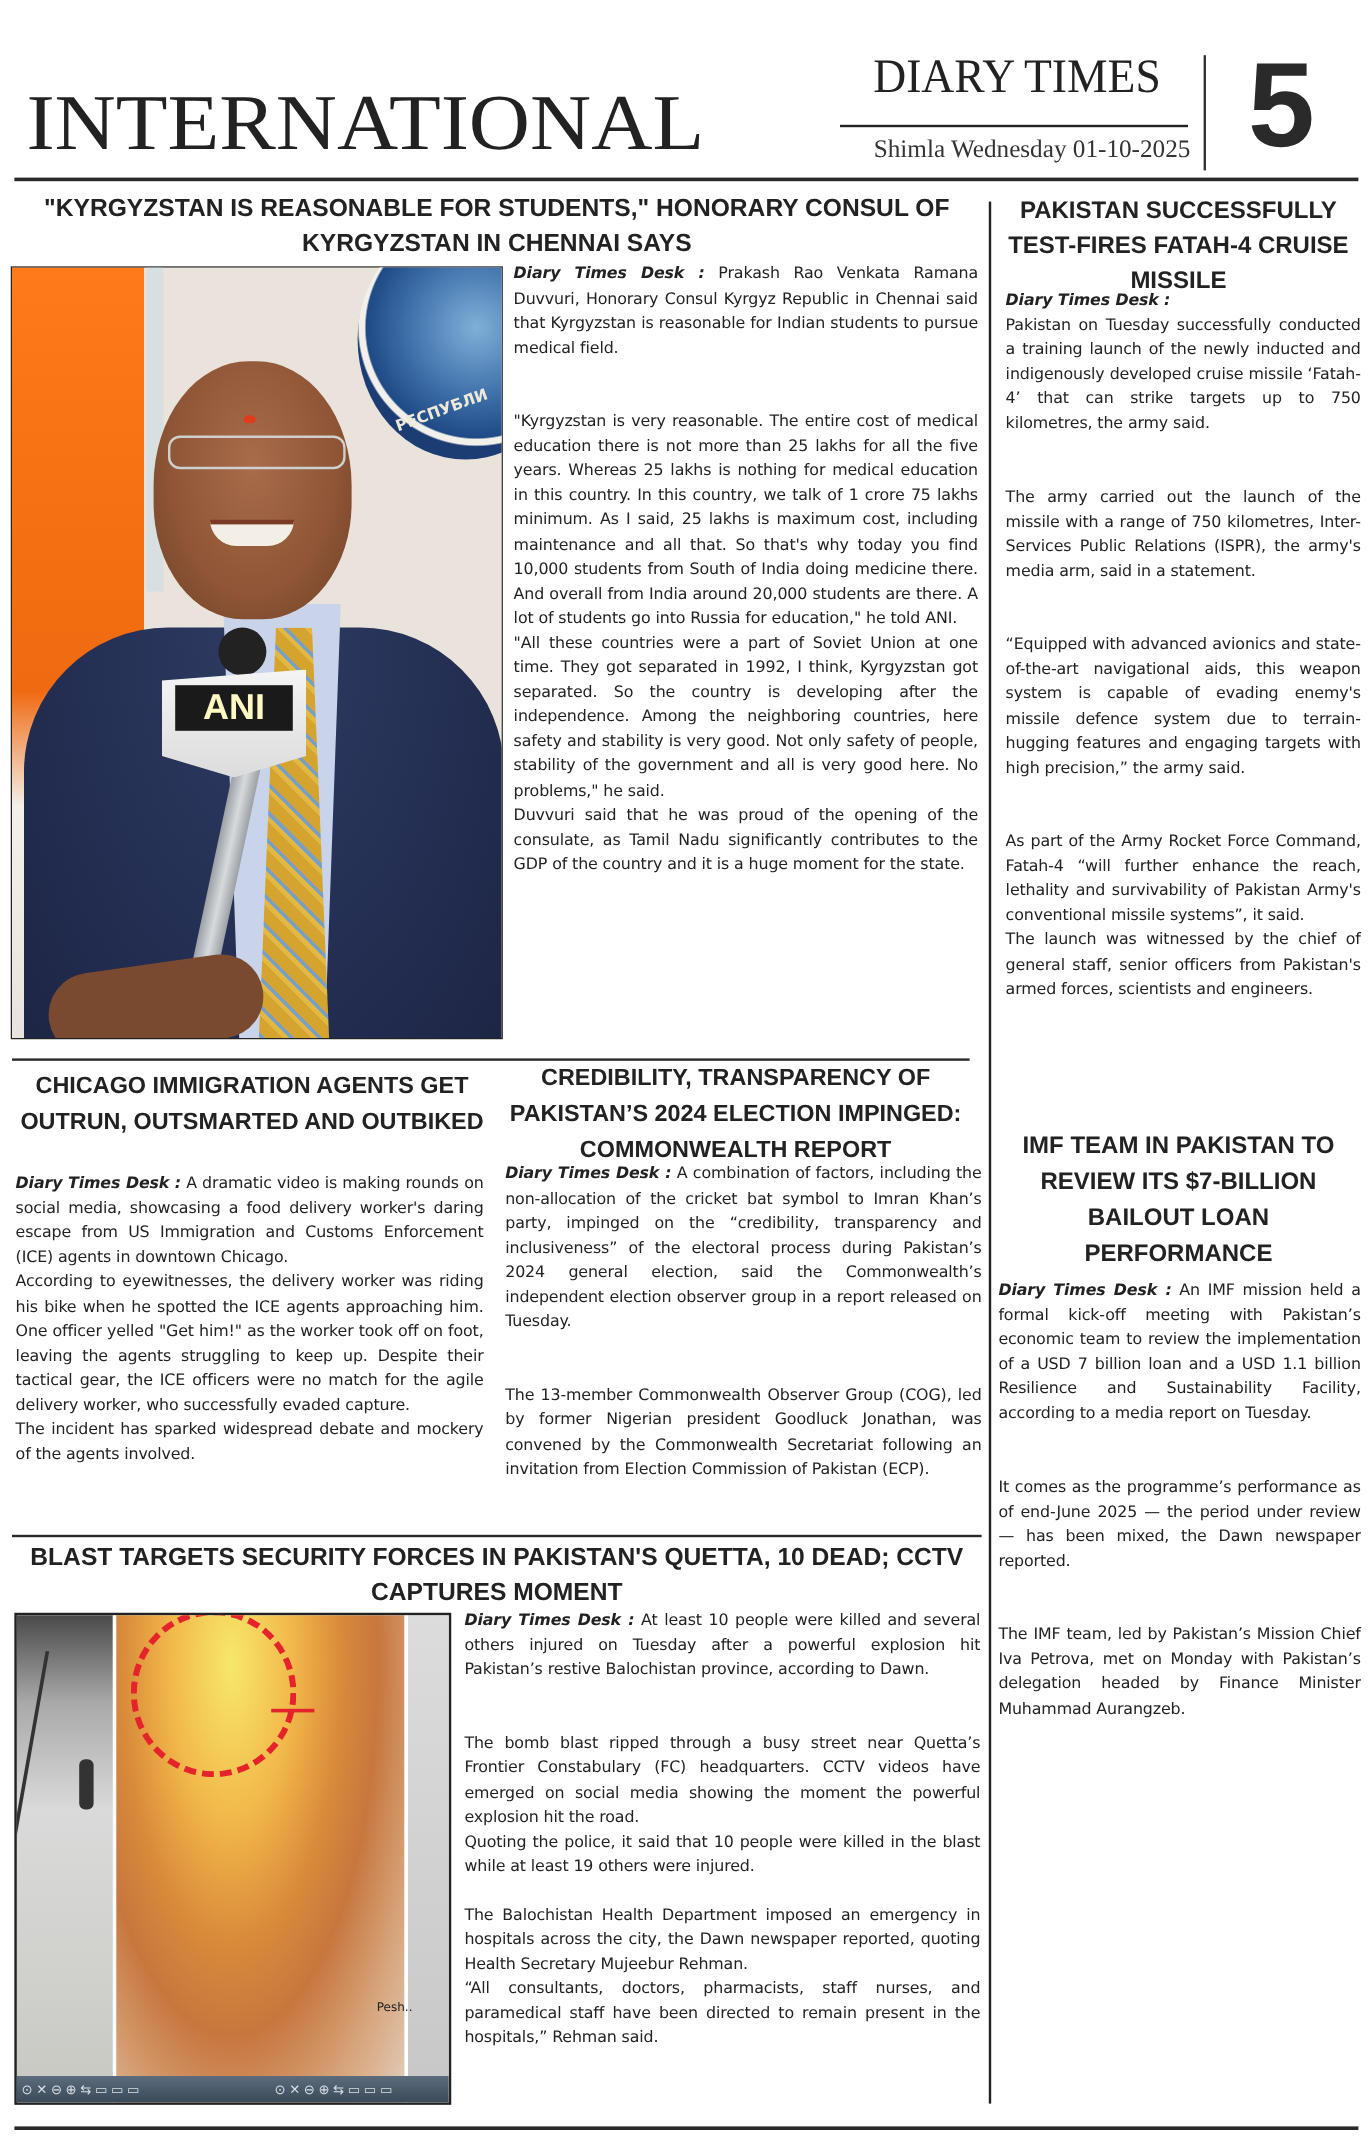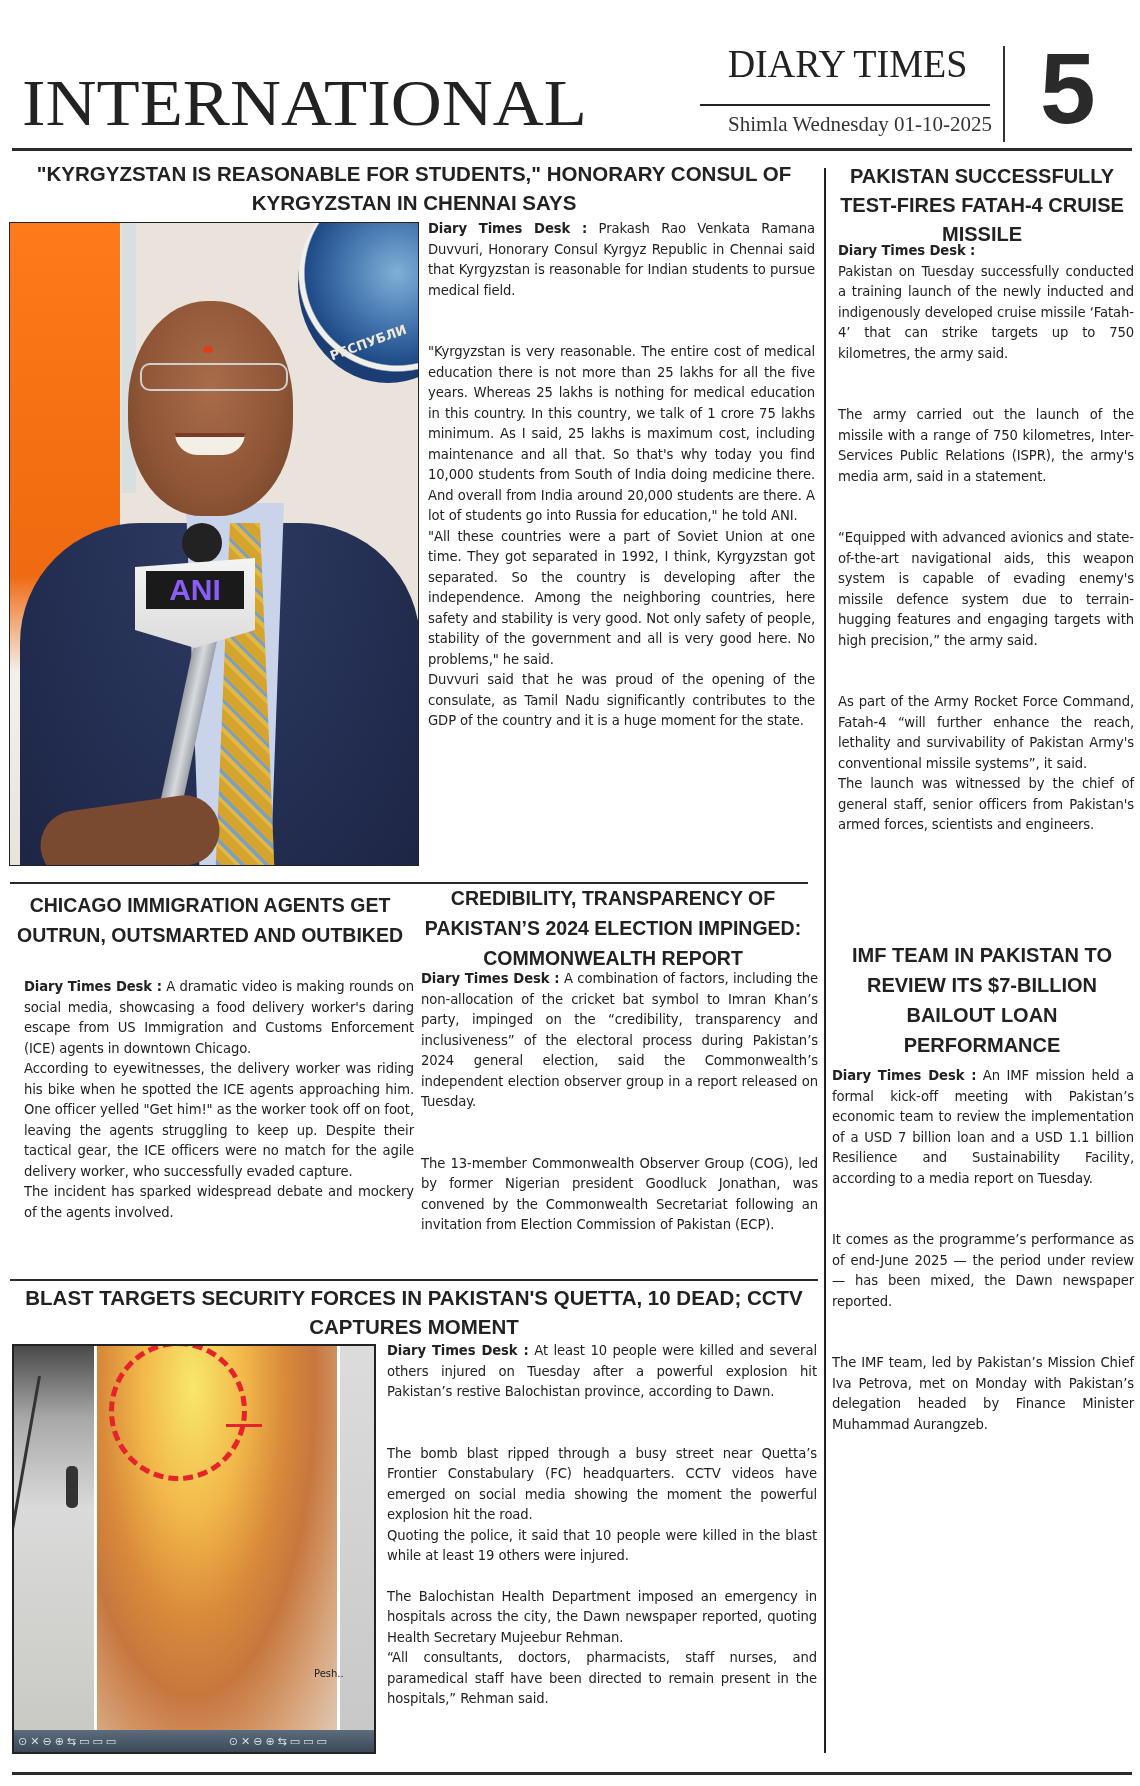--- a/index.html
+++ b/index.html
@@ -21,42 +21,42 @@
   .col-rule-right { left: 824px; top: 168px; width: 2px; height: 1585px; background: #222; }
 
   
   .headline { font-family: "Liberation Sans", sans-serif; font-weight: bold; text-align: center; color: #222; line-height: 30px; font-size: 20px; }
 
   
   .body-text { font-family: "DejaVu Sans", sans-serif; font-size: 13.2px; line-height: 20.5px; text-align: justify; color: #222; letter-spacing: -0.1px; }
   .body-text p { margin: 0; }
   .body-text .gap { height: 41px; }
   .body-text .gap-s { height: 20px; }
-  .desk { font-weight: bold; }
+  .desk { font-weight: bold; font-style: italic; }
 
   .hrule { height: 2px; background: #2a2a2a; }
 
   
   .photo-consul { left: 9px; top: 222px; width: 410px; height: 644px; border: 1px solid #222; overflow: hidden; background: #d9d4cc; }
   .photo-consul .flag { position: absolute; left: 0; top: 0; width: 110px; height: 100%; background: linear-gradient(180deg, #ff7a1a 0%, #f26c10 45%, #f06a12 55%, #f3f0ea 70%, #e8e4dc 100%); }
   .photo-consul .flagpole { position: absolute; left: 112px; top: 0; width: 14px; height: 270px; background: #d7dfe0; }
   .photo-consul .wall { position: absolute; left: 110px; top: 0; right: 0; height: 100%; background: #e9e3dc; }
   .photo-consul .emblem { position: absolute; right: -60px; top: -40px; width: 180px; height: 200px; border-radius: 50%; background: radial-gradient(circle at 55% 45%, #7fb0d8 0%, #3d6ea8 40%, #1e4a86 62%, #f2f0ea 63%, #f2f0ea 66%, #1c3c74 67%); }
   .photo-consul .emblem-text { position: absolute; right: 10px; top: 112px; font-family: "DejaVu Sans", sans-serif; font-weight: bold; font-size: 13px; color: #f0e9d8; transform: rotate(-20deg); }
   .photo-consul .suit { position: absolute; left: 10px; top: 300px; width: 400px; height: 360px; background: radial-gradient(ellipse at 50% 0%, #2f3b62 0%, #253055 50%, #1d2544 100%); border-radius: 120px 120px 0 0; }
   .photo-consul .shirt { position: absolute; left: 155px; top: 280px; width: 140px; height: 380px; background: #c9d4ea; clip-path: polygon(15% 0, 85% 0, 75% 100%, 25% 100%); }
   .photo-consul .tie { position: absolute; left: 205px; top: 300px; width: 60px; height: 360px; background: repeating-linear-gradient(45deg, #d4a42e 0 10px, #e2b844 10px 14px, #7a9fc4 14px 17px); clip-path: polygon(25% 0, 75% 0, 100% 100%, 0 100%); }
   .photo-consul .head { position: absolute; left: 118px; top: 78px; width: 165px; height: 215px; border-radius: 48% 48% 45% 45%; background: radial-gradient(ellipse at 50% 40%, #a86c4a 0%, #8e5536 60%, #6f3f26 100%); }
   .photo-consul .bindi { position: absolute; left: 193px; top: 123px; width: 10px; height: 7px; border-radius: 50%; background: #e23a1c; }
   .photo-consul .glasses { position: absolute; left: 130px; top: 140px; width: 148px; height: 28px; border: 2px solid #cfcfcf; border-radius: 10px; }
   .photo-consul .smile { position: absolute; left: 165px; top: 210px; width: 70px; height: 22px; background: #f3efe6; border-radius: 0 0 40px 40px; border-top: 4px solid #7b3a26; }
   .photo-consul .mic-stick { position: absolute; left: 162px; top: 400px; width: 22px; height: 250px; background: linear-gradient(90deg, #9aa0a6, #d7dadd 50%, #9aa0a6); transform: rotate(12deg); }
   .photo-consul .mic-head { position: absolute; left: 172px; top: 300px; width: 40px; height: 40px; border-radius: 50%; background: #222; }
   .photo-consul .mic-flag { position: absolute; left: 125px; top: 335px; width: 120px; height: 90px; background: linear-gradient(180deg, #f4f4f4 0%, #dcdcdc 100%); clip-path: polygon(0 10%, 100% 0, 100% 80%, 50% 100%, 0 80%); }
-  .photo-consul .mic-logo { position: absolute; left: 136px; top: 348px; width: 98px; height: 38px; background: #1a1a1a; color: #8b5cf6; font-family: "Liberation Sans", sans-serif; font-weight: bold; font-size: 30px; text-align: center; line-height: 38px; }
+  .photo-consul .mic-logo { position: absolute; left: 136px; top: 348px; width: 98px; height: 38px; background: #1a1a1a; color: #fef9c3; font-family: "Liberation Sans", sans-serif; font-weight: bold; font-size: 30px; text-align: center; line-height: 38px; }
   .photo-consul .hand { position: absolute; left: 30px; top: 580px; width: 180px; height: 70px; border-radius: 40px; background: #7a4a30; transform: rotate(-8deg); }
 
   
   .photo-cctv { left: 12px; top: 1344px; width: 364px; height: 410px; border: 2px solid #222; overflow: hidden; background: #cfcfcf; }
   .photo-cctv .panel-left { position: absolute; left: 0; top: 0; width: 80px; height: 100%; background: linear-gradient(180deg, #4a4a4a 0%, #a9a9a9 18%, #dadada 40%, #c8c8c2 100%); }
   .photo-cctv .panel-left .road-line { position: absolute; left: 24px; top: 30px; width: 3px; height: 320px; background: #333; transform: rotate(10deg); transform-origin: top; }
   .photo-cctv .panel-left .rider { position: absolute; left: 52px; top: 120px; width: 12px; height: 42px; border-radius: 5px; background: #333; }
   .photo-cctv .panel-mid { position: absolute; left: 83px; top: 0; width: 240px; height: 100%; background: radial-gradient(ellipse at 40% 10%, #f7e86a 0%, #f2b84a 25%, #d98a3a 45%, #c7773e 60%, #d7a57c 80%, #e2cdbc 100%); }
   .photo-cctv .panel-right { position: absolute; left: 326px; top: 0; width: 38px; height: 100%; background: linear-gradient(180deg, #dcdcdc, #c7c7c7); }
   .photo-cctv .circle { position: absolute; left: 95px; top: -5px; width: 138px; height: 140px; border: 5px dashed #e4232a; border-radius: 50%; }
@@ -132,21 +132,21 @@
 <div class="abs body-text" style="left:832px; top:1066px; width:302px;">
   <p><span class="desk">Diary Times Desk :</span><span> An IMF mission held a formal kick-off meeting with Pakistan’s economic team to review the implementation of a USD 7 billion loan and a USD 1.1 billion Resilience and Sustainability Facility, according to a media report on Tuesday.</span></p>
   <div class="gap"></div>
   <p>It comes as the programme’s performance as of end-June 2025 — the period under review — has been mixed, the Dawn newspaper reported.</p>
   <div class="gap"></div>
   <p>The IMF team, led by Pakistan’s Mission Chief Iva Petrova, met on Monday with Pakistan’s delegation headed by Finance Minister Muhammad Aurangzeb.</p>
   <div class="gap"></div>
 </div>
 
 <div class="abs headline" style="left:10px; top:890px; width:400px; font-size:19.5px; line-height:30px;">CHICAGO IMMIGRATION AGENTS GET OUTRUN, OUTSMARTED AND OUTBIKED</div>
-<div class="abs body-text" style="left:13px; top:977px; width:390px;margin-left:11px;">
+<div class="abs body-text" style="left:13px; top:977px; width:390px;">
   <p><span class="desk">Diary Times Desk :</span><span> A dramatic video is making rounds on social media, showcasing a food delivery worker's daring escape from US Immigration and Customs Enforcement (ICE) agents in downtown Chicago.</span></p>
   <p>According to eyewitnesses, the delivery worker was riding his bike when he spotted the ICE agents approaching him. One officer yelled "Get him!" as the worker took off on foot, leaving the agents struggling to keep up. Despite their tactical gear, the ICE officers were no match for the agile delivery worker, who successfully evaded capture.</p>
   <p>The incident has sparked widespread debate and mockery of the agents involved.</p>
 </div>
 
 <div class="abs headline" style="left:412px; top:883px; width:402px; font-size:19.5px; line-height:30px;">CREDIBILITY, TRANSPARENCY OF PAKISTAN’S 2024 ELECTION IMPINGED: COMMONWEALTH REPORT</div>
 <div class="abs body-text" style="left:421px; top:969px; width:397px;">
   <p><span class="desk">Diary Times Desk :</span><span> A combination of factors, including the non-allocation of the cricket bat symbol to Imran Khan’s party, impinged on the “credibility, transparency and inclusiveness” of the electoral process during Pakistan’s 2024 general election, said the Commonwealth’s independent election observer group in a report released on Tuesday.</span></p>
   <div class="gap"></div>
   <p>The 13-member Commonwealth Observer Group (COG), led by former Nigerian president Goodluck Jonathan, was convened by the Commonwealth Secretariat following an invitation from Election Commission of Pakistan (ECP).</p>

